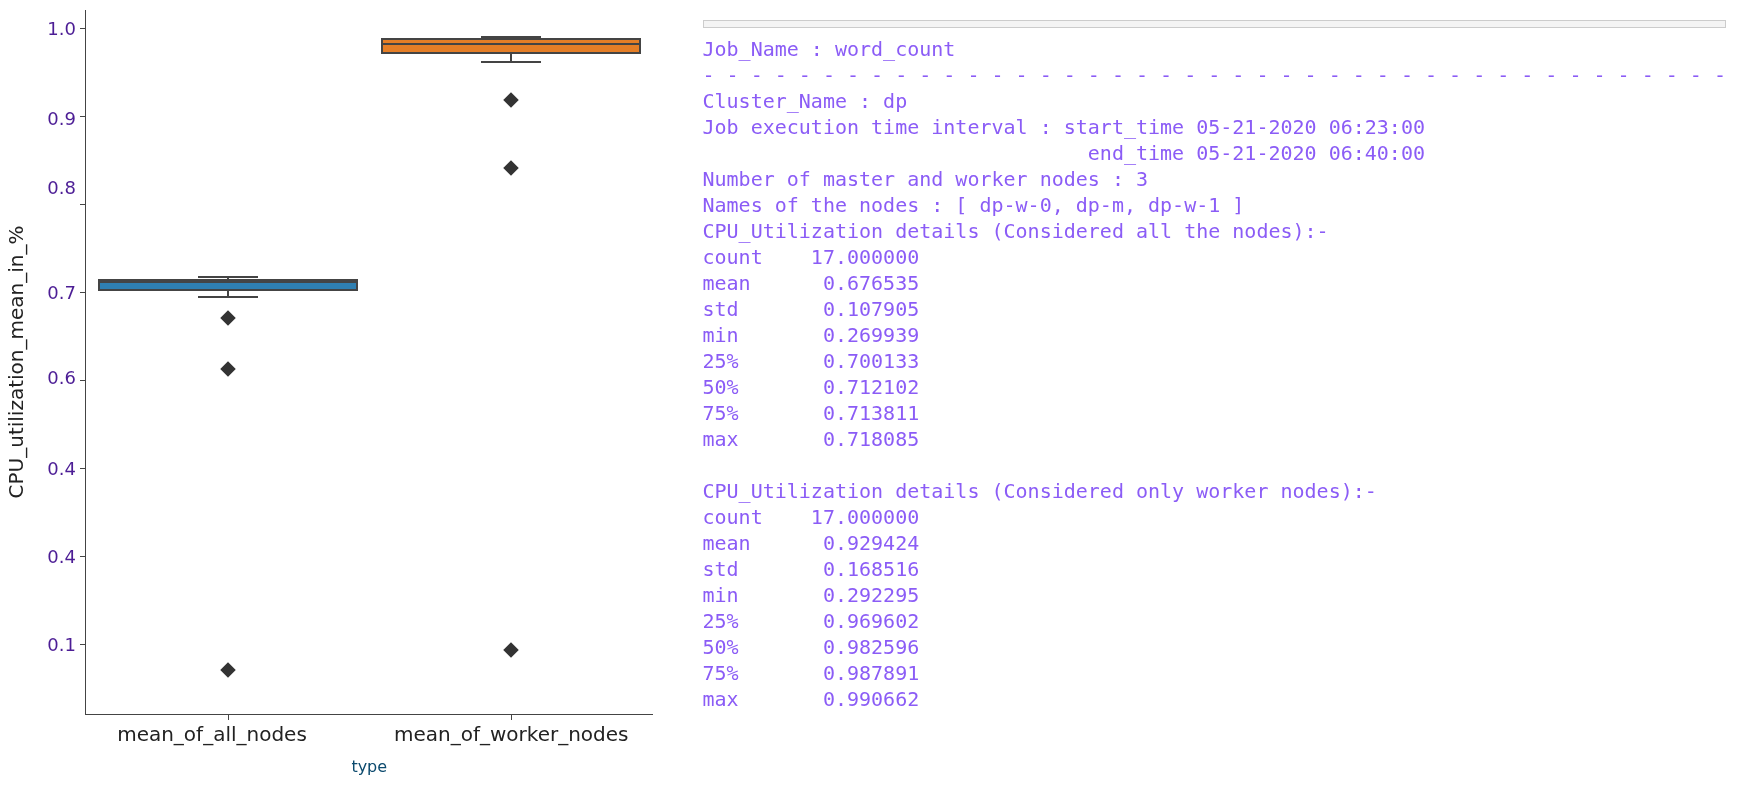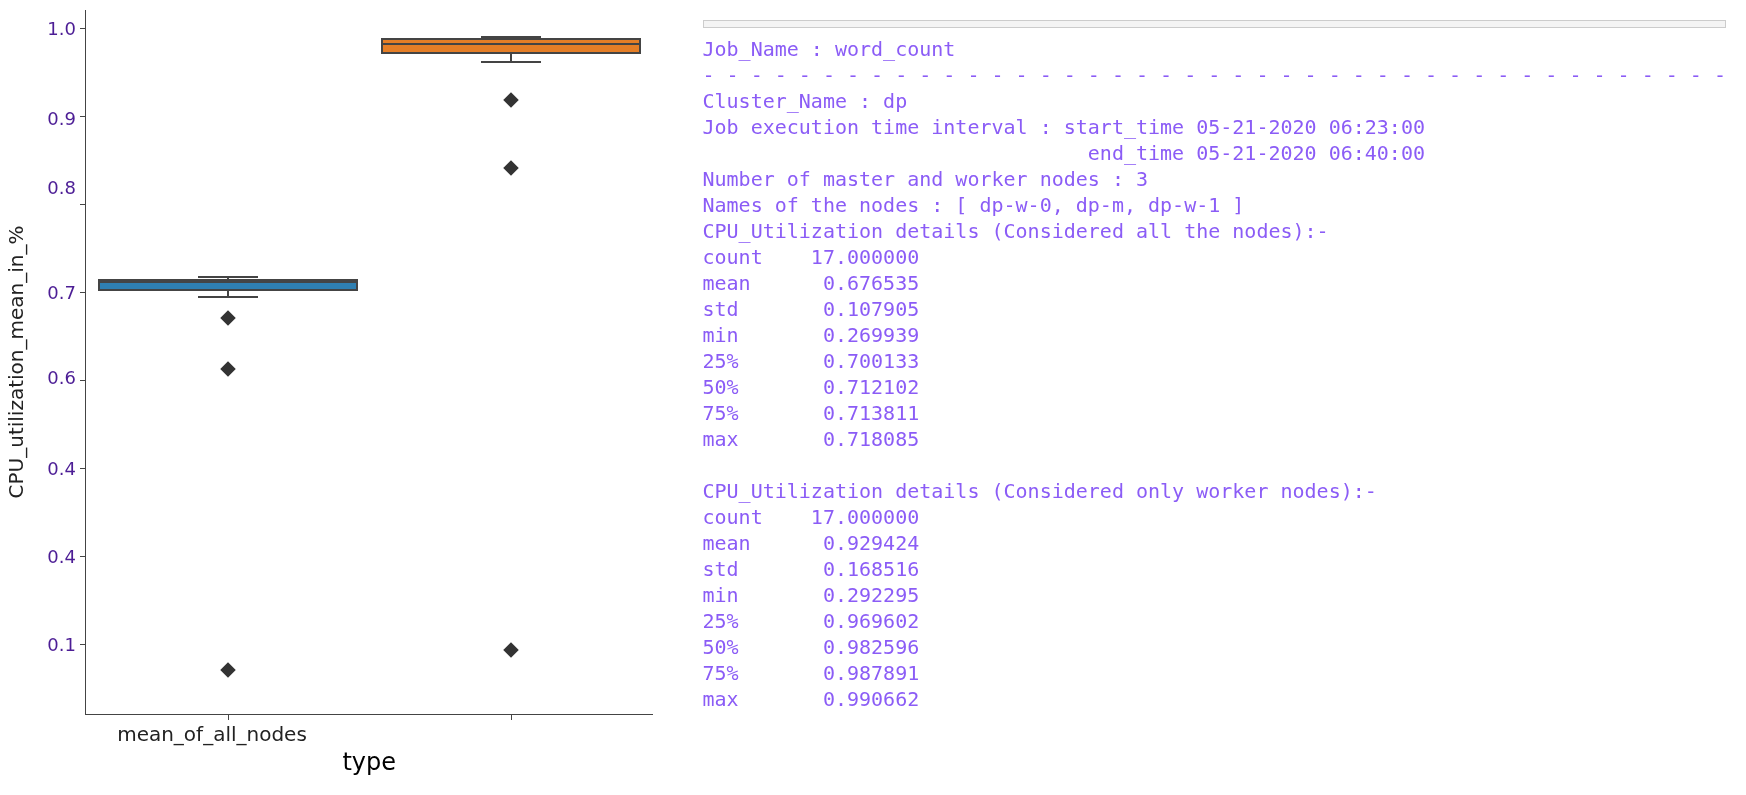--- a/index.html
+++ b/index.html
@@ -73,22 +73,22 @@
     bottom: -6px;
     width: 1px;
     height: 6px;
     background: #444;
   }
   .xlabel {
     position: absolute;
     bottom: -62px;
     left: 50%;
     transform: translateX(-50%);
-    font-size: 24px;
-    color: #000000;
+    font-size: 16px;
+    color: #0c4a6e;
   }
   .ylabel {
     position: absolute;
     left: -70px;
     top: 50%;
     transform: translate(-50%, -50%) rotate(-90deg);
     font-size: 20px;
     color: #222;
     white-space: nowrap;
   }
@@ -154,20 +154,21 @@
       <div class="ytick" style="top: 281.6px;">0.7</div>
       <div class="ytick-mark" style="top: 281.6px;"></div>
       <div class="ytick" style="top: 177px;">0.8</div>
       <div class="ytick-mark" style="top: 193.6px;"></div>
       <div class="ytick" style="top: 108px;">0.9</div>
       <div class="ytick-mark" style="top: 105.6px;"></div>
       <div class="ytick" style="top: 17.6px;">1.0</div>
       <div class="ytick-mark" style="top: 17.6px;"></div>
       <div class="xtick" style="left: 126px;">mean_of_all_nodes</div>
       <div class="xtick-mark" style="left: 141.75px;"></div>
+      <div class="xtick" style="left: 425.25px;">mean_of_worker_nodes</div>
       <div class="xtick-mark" style="left: 425.25px;"></div>
       <div class="box-group" style="left: 141.75px; top: 0px; bottom: 0px;">
         <div class="whisker-line" style="top: 265.685px; height: 3.76112px;"></div>
         <div class="whisker-line" style="top: 281.483px; height: 4.51704px;"></div>
         <div class="whisker-cap" style="top: 265.685px;"></div>
         <div class="whisker-cap" style="top: 286px;"></div>
         <div class="box-rect box-blue" style="top: 269.446px; height: 12.0366px; background: rgb(47, 127, 177);"></div>
         <div class="box-median" style="top: 270.95px;"></div>
         <div class="outlier" style="top: 308px;"></div>
         <div class="outlier" style="top: 359.04px;"></div>

